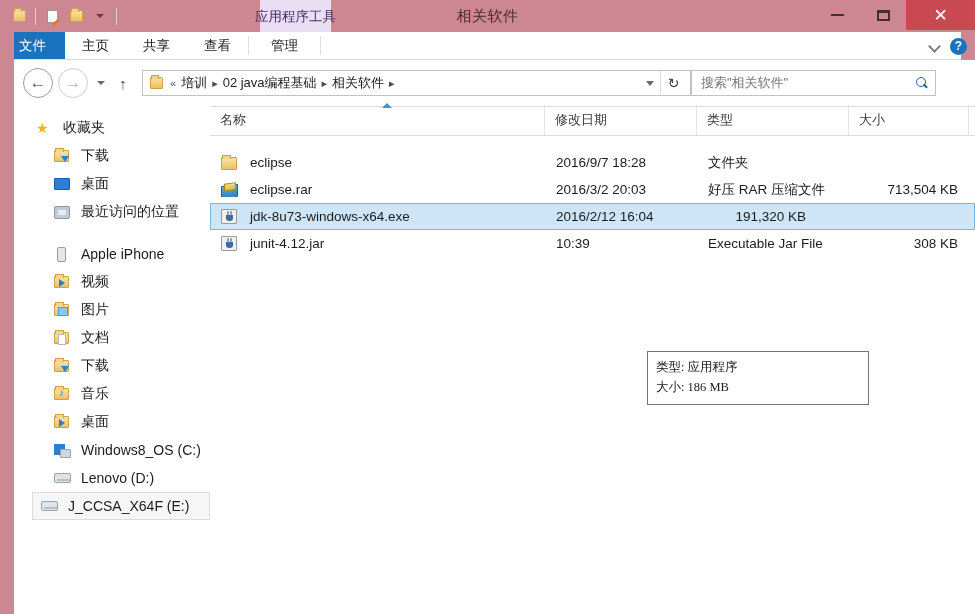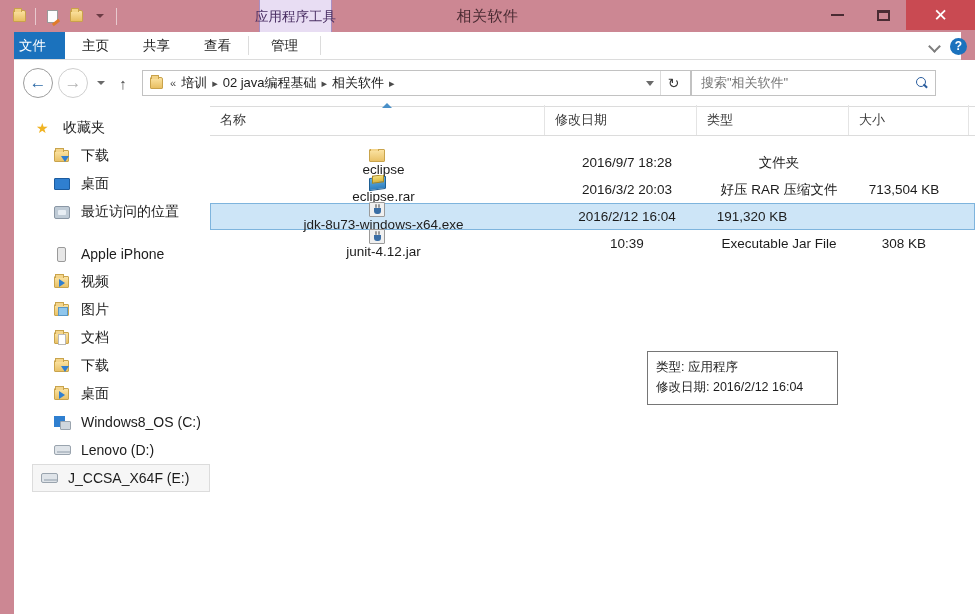--- a/index.html
+++ b/index.html
@@ -318,21 +318,21 @@
     width: 0; height: 0;
     border-left: 5px solid transparent; border-right: 5px solid transparent;
     border-bottom: 5px solid #4a90c8;
   }
   .row {
     height: 27px; display: flex; align-items: center;
     font-size: 13.5px; color: #1c1c1c;
     border: 1px solid transparent;
   }
   .row.selected { background: #cde5f7; border: 1px solid #7eb4dd; }
-  .cell { display: flex; align-items: center; white-space: nowrap; overflow: hidden; flex-direction: column; }
+  .cell { display: flex; align-items: flex-end; white-space: nowrap; overflow: hidden; }
   .cell.c-name { width: 335px; padding-left: 10px; }
   .cell.c-date { width: 152px; padding-left: 10px; }
   .cell.c-type { width: 152px; padding-left: 10px; }
   .cell.c-size { width: 120px; padding-right: 12px; justify-content: flex-end; }
   .row-ico { width: 22px; margin-right: 7px; display: flex; align-items: center; }
 
   .ic-bigfolder {
     width: 16px; height: 13px;
     background: linear-gradient(#fbe3a3, #e9c268);
     border: 1px solid #c9a44c; border-radius: 1px; position: relative;
@@ -367,25 +367,26 @@
     background: #3a6ea5; border-radius: 0 0 3px 3px;
   }
   .ic-java::after {
     content: ""; position: absolute; left: 5px; top: 1px;
     width: 2px; height: 4px; background: #9a9a9a; border-radius: 1px;
     box-shadow: 3px 0 0 #9a9a9a;
   }
 
   
   #tooltip {
-    position: absolute; left: 437px; top: 245px; width: 191px;
+    position: absolute; left: 437px; top: 245px; width: 222px;
     background: #ffffff; border: 1px solid #767676;
     padding: 5px 8px 7px 8px;
     font-size: 12.5px; color: #1c1c1c; line-height: 20px;
     z-index: 20;
+    font-family: Liberation Serif, serif;
   }
   #tooltip div { white-space: nowrap; }
 
   
   #frame-left {
     position: absolute; left: 0; top: 32px; width: 14px; height: 582px;
     background: #cc8793;
   }
 </style>
 </head>
@@ -527,20 +528,26 @@
         <span>文档</span>
       </div>
       <div class="nav-item lvl1">
         <span class="nav-ico">
             <span class="ic-folder dl"></span>
           </span>
         <span>下载</span>
       </div>
       <div class="nav-item lvl1">
         <span class="nav-ico">
+            <span class="ic-folder mus"></span>
+          </span>
+        <span>音乐</span>
+      </div>
+      <div class="nav-item lvl1">
+        <span class="nav-ico">
             <span class="ic-folder vid"></span>
           </span>
         <span>桌面</span>
       </div>
       <div class="nav-item lvl1">
         <span class="nav-ico">
             <span class="ic-win"></span>
           </span>
         <span>Windows8_OS (C:)</span>
       </div>
@@ -615,20 +622,20 @@
             </span>
           <span>junit-4.12.jar</span>
         </div>
         <div class="cell c-date">10:39</div>
         <div class="cell c-type">Executable Jar File</div>
         <div class="cell c-size">308 KB</div>
       </div>
 
       <div id="tooltip">
         <div>类型: 应用程序</div>
-        <div>修改日期: 2016/2/12 16:04</div>
+        <div>大小: 186 MB</div>
       </div>
 
     </div>
   </div>
 
   <div id="frame-left"></div>
 </div>
 
 </body></html>

